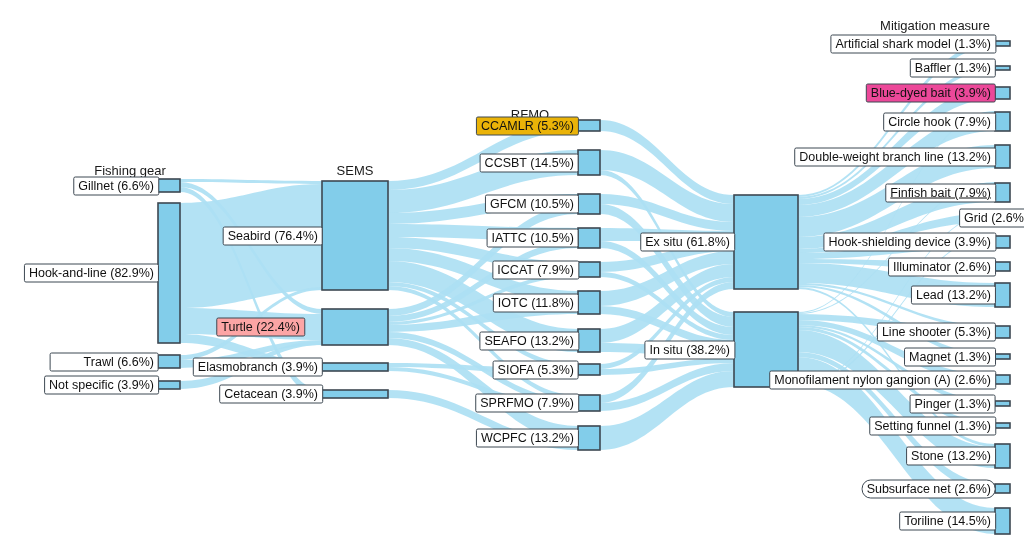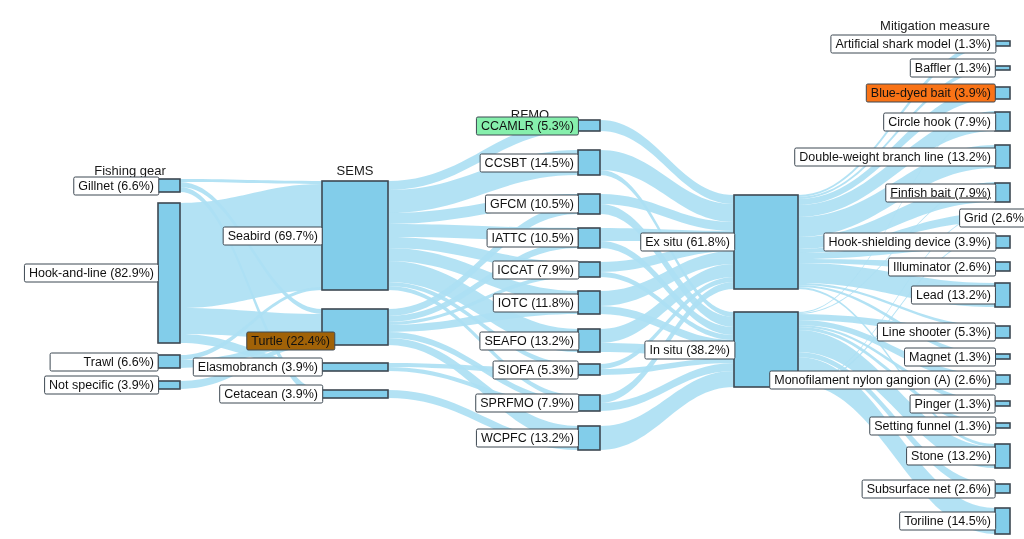--- a/index.html
+++ b/index.html
@@ -139,48 +139,48 @@
       <div class="col-title" style="left: 130px; top: 163px;">Fishing gear</div>
       <div class="col-title" style="left: 355px; top: 163px;">SEMS</div>
       <div class="col-title" style="left: 530px; top: 107px;">RFMO</div>
       <div class="col-title" style="left: 935px; top: 18px;">Mitigation measure</div>
     </div>
   <div id="labels-layer">
       <div class="node-label lbl-right" style="left: 159px; top: 185.5px; border-color: rgb(61, 72, 82); background: rgb(255, 255, 255);">Gillnet (6.6%)</div>
       <div class="node-label lbl-right" style="left: 159px; top: 273px; border-color: rgb(61, 72, 82); background: rgb(255, 255, 255);">Hook-and-line (82.9%)</div>
       <div class="node-label lbl-right" style="left: 159px; top: 361.5px; border-color: rgb(61, 72, 82); background: rgb(255, 255, 255); padding-left: 33px;">Trawl (6.6%)</div>
       <div class="node-label lbl-right" style="left: 159px; top: 385px; border-color: rgb(61, 72, 82); background: rgb(255, 255, 255);">Not specific (3.9%)</div>
-      <div class="node-label lbl-right" style="left: 323px; top: 235.5px; border-color: rgb(61, 72, 82); background: rgb(255, 255, 255);">Seabird (69.7%)</div>
-      <div class="node-label lbl-right" style="left: 335px; top: 327px; border-color: rgb(61, 72, 82); background: #a16207; margin-top: 14px;">Turtle (22.4%)</div>
+      <div class="node-label lbl-right" style="left: 323px; top: 235.5px; border-color: rgb(61, 72, 82); background: rgb(255, 255, 255);">Seabird (76.4%)</div>
+      <div class="node-label lbl-right" style="left: 305px; top: 327px; border-color: rgb(61, 72, 82); background: #fca5a5;">Turtle (22.4%)</div>
       <div class="node-label lbl-right" style="left: 323px; top: 367px; border-color: rgb(61, 72, 82); background: rgb(255, 255, 255);">Elasmobranch (3.9%)</div>
       <div class="node-label lbl-right" style="left: 323px; top: 394px; border-color: rgb(61, 72, 82); background: rgb(255, 255, 255);">Cetacean (3.9%)</div>
-      <div class="node-label lbl-right" style="left: 579px; top: 125.5px; border-color: rgb(61, 72, 82); background: #86efac;">CCAMLR (5.3%)</div>
+      <div class="node-label lbl-right" style="left: 579px; top: 125.5px; border-color: rgb(61, 72, 82); background: #eab308;">CCAMLR (5.3%)</div>
       <div class="node-label lbl-right" style="left: 579px; top: 162.5px; border-color: rgb(61, 72, 82); background: rgb(255, 255, 255);">CCSBT (14.5%)</div>
       <div class="node-label lbl-right" style="left: 579px; top: 204px; border-color: rgb(61, 72, 82); background: rgb(255, 255, 255);">GFCM (10.5%)</div>
       <div class="node-label lbl-right" style="left: 579px; top: 238px; border-color: rgb(61, 72, 82); background: rgb(255, 255, 255); text-align: center;">IATTC (10.5%)</div>
       <div class="node-label lbl-right" style="left: 579px; top: 269.5px; border-color: rgb(61, 72, 82); background: rgb(255, 255, 255);">ICCAT (7.9%)</div>
       <div class="node-label lbl-right" style="left: 579px; top: 302.5px; border-color: rgb(61, 72, 82); background: rgb(255, 255, 255);">IOTC (11.8%)</div>
       <div class="node-label lbl-right" style="left: 579px; top: 340.5px; border-color: rgb(61, 72, 82); background: rgb(255, 255, 255);">SEAFO (13.2%)</div>
       <div class="node-label lbl-right" style="left: 579px; top: 369.5px; border-color: rgb(61, 72, 82); background: rgb(255, 255, 255);">SIOFA (5.3%)</div>
       <div class="node-label lbl-right" style="left: 579px; top: 403px; border-color: rgb(61, 72, 82); background: rgb(255, 255, 255);">SPRFMO (7.9%)</div>
       <div class="node-label lbl-right" style="left: 579px; top: 438px; border-color: rgb(61, 72, 82); background: rgb(255, 255, 255);">WCPFC (13.2%)</div>
       <div class="node-label lbl-right" style="left: 735px; top: 242px; border-color: rgb(61, 72, 82); background: rgb(255, 255, 255);">Ex situ (61.8%)</div>
       <div class="node-label lbl-right" style="left: 735px; top: 349.5px; border-color: rgb(61, 72, 82); background: rgb(255, 255, 255);">In situ (38.2%)</div>
       <div class="node-label lbl-right" style="left: 996px; top: 43.5px; border-color: rgb(61, 72, 82); background: rgb(255, 255, 255);">Artificial shark model (1.3%)</div>
       <div class="node-label lbl-right" style="left: 996px; top: 68px; border-color: rgb(61, 72, 82); background: rgb(255, 255, 255);">Baffler (1.3%)</div>
-      <div class="node-label lbl-right" style="left: 996px; top: 93px; border-color: rgb(61, 72, 82); background: #f97316;">Blue-dyed bait (3.9%)</div>
+      <div class="node-label lbl-right" style="left: 996px; top: 93px; border-color: rgb(61, 72, 82); background: #ec4899;">Blue-dyed bait (3.9%)</div>
       <div class="node-label lbl-right" style="left: 996px; top: 121.5px; border-color: rgb(61, 72, 82); background: rgb(255, 255, 255); text-align: right;">Circle hook (7.9%)</div>
       <div class="node-label lbl-right" style="left: 996px; top: 156.5px; border-color: rgb(61, 72, 82); background: rgb(255, 255, 255);">Double-weight branch line (13.2%)</div>
       <div class="node-label lbl-right" style="left: 996px; top: 192.5px; border-color: rgb(61, 72, 82); background: rgb(255, 255, 255); text-decoration: underline;">Finfish bait (7.9%)</div>
       <div class="node-label lbl-right" style="left: 996px; top: 217.5px; border-color: rgb(61, 72, 82); background: rgb(255, 255, 255); margin-left: 37px;">Grid (2.6%)</div>
       <div class="node-label lbl-right" style="left: 996px; top: 242px; border-color: rgb(61, 72, 82); background: rgb(255, 255, 255);">Hook-shielding device (3.9%)</div>
       <div class="node-label lbl-right" style="left: 996px; top: 266.5px; border-color: rgb(61, 72, 82); background: rgb(255, 255, 255);">Illuminator (2.6%)</div>
       <div class="node-label lbl-right" style="left: 996px; top: 295px; border-color: rgb(61, 72, 82); background: rgb(255, 255, 255);">Lead (13.2%)</div>
       <div class="node-label lbl-right" style="left: 996px; top: 332px; border-color: rgb(61, 72, 82); background: rgb(255, 255, 255);">Line shooter (5.3%)</div>
       <div class="node-label lbl-right" style="left: 996px; top: 356.5px; border-color: rgb(61, 72, 82); background: rgb(255, 255, 255);">Magnet (1.3%)</div>
       <div class="node-label lbl-right" style="left: 996px; top: 379.5px; border-color: rgb(61, 72, 82); background: rgb(255, 255, 255);">Monofilament nylon gangion (A) (2.6%)</div>
       <div class="node-label lbl-right" style="left: 996px; top: 403.5px; border-color: rgb(61, 72, 82); background: rgb(255, 255, 255);">Pinger (1.3%)</div>
       <div class="node-label lbl-right" style="left: 996px; top: 425.5px; border-color: rgb(61, 72, 82); background: rgb(255, 255, 255);">Setting funnel (1.3%)</div>
       <div class="node-label lbl-right" style="left: 996px; top: 456px; border-color: rgb(61, 72, 82); background: rgb(255, 255, 255);">Stone (13.2%)</div>
-      <div class="node-label lbl-right" style="left: 996px; top: 488.5px; border-color: rgb(61, 72, 82); background: rgb(255, 255, 255);">Subsurface net (2.6%)</div>
+      <div class="node-label lbl-right" style="left: 996px; top: 488.5px; border-color: rgb(61, 72, 82); background: rgb(255, 255, 255); border-radius: 9px;">Subsurface net (2.6%)</div>
       <div class="node-label lbl-right" style="left: 996px; top: 521px; border-color: rgb(61, 72, 82); background: rgb(255, 255, 255);">Toriline (14.5%)</div>
     </div>
 </div>
 
 </body></html>

